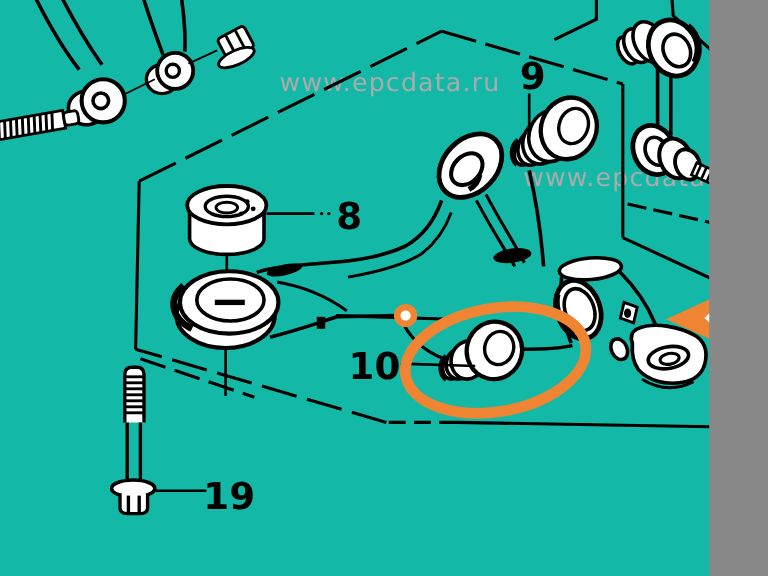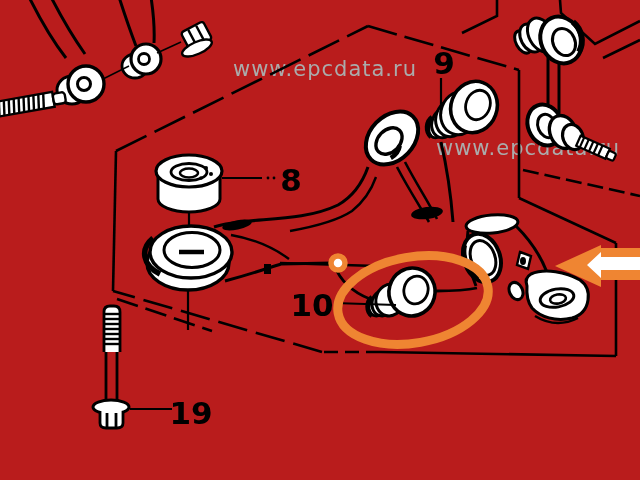--- a/index.html
+++ b/index.html
@@ -1,17 +1,17 @@
 <!DOCTYPE html>
 <html><head>
 <meta charset="utf-8">
 <style>
   html,body{margin:0;padding:0;background:#888;}
   .canvas{
-    width:640px;height:480px;background:#b91c1c;position:relative;overflow:hidden;
+    width:591px;height:480px;background:#14b8a6;position:relative;overflow:hidden;
     font-family:"DejaVu Sans","Liberation Sans",sans-serif;
   }
   svg{display:block;}
   .wm{font-family:"DejaVu Sans","Liberation Sans",sans-serif;font-size:21px;letter-spacing:1px;}
   .callout{font-family:"DejaVu Sans","Liberation Sans",sans-serif;font-size:31px;font-weight:bold;fill:#000;}
   .ln{stroke:#000;fill:none;}
 </style>
 </head>
 <body>
 

